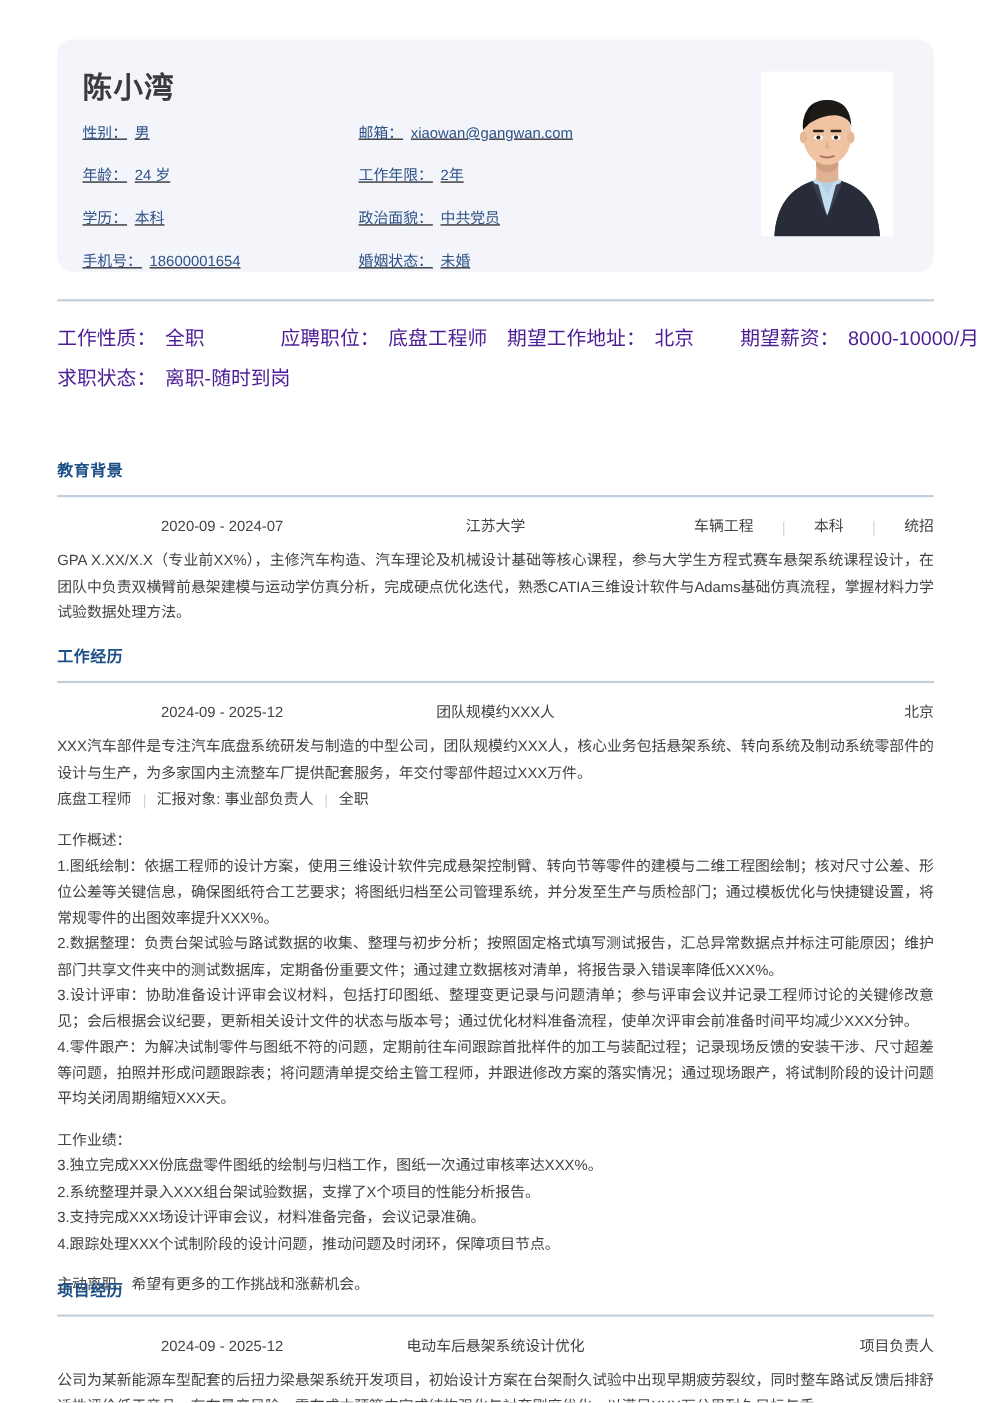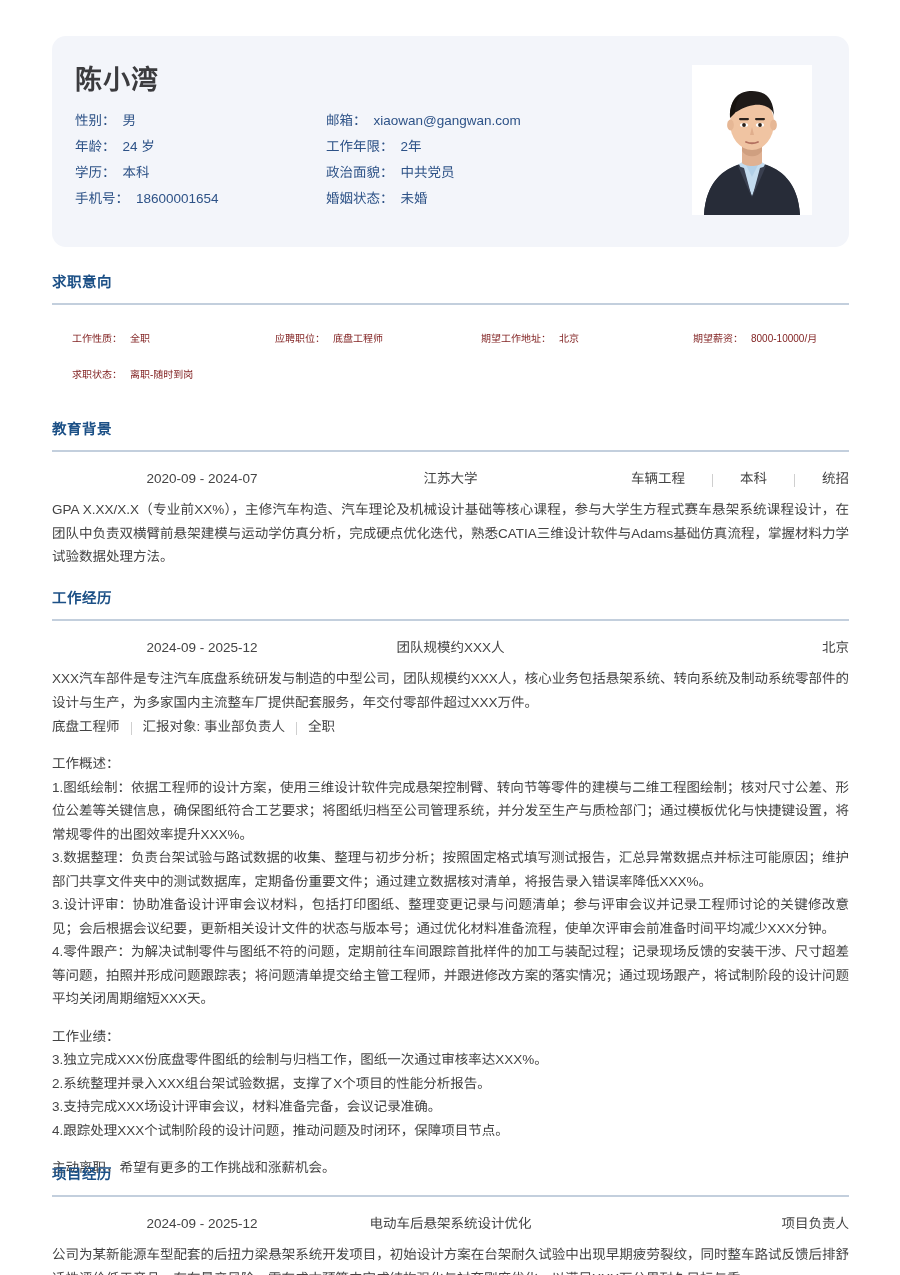--- a/index.html
+++ b/index.html
@@ -45,22 +45,23 @@
     font-weight: bold;
     color: #3b3b3e;
     letter-spacing: 1px;
     line-height: 40px;
     margin-bottom: 8px;
   }
 
   .info-grid {
     display: grid;
     grid-template-columns: 251px auto;
-    row-gap: 0px;
+    row-gap: 13px;
     margin-top: 4px;
+    text-decoration: underline;
   }
 
   .info-cell {
     display: flex;
     align-items: baseline;
     font-size: 13.5px;
     line-height: 26px;
     color: #2d5287;
     white-space: nowrap;
   }
@@ -160,24 +161,23 @@
 
   
   #sec-intent    { top: 272px; }
   #sec-education { top: 419px; }
   #sec-work      { top: 588px; }
   #sec-project   { top: 1164px; }
 
   .intent-grid {
     display: grid;
     grid-template-columns: 203px 206px 212px auto;
-    font-size: 10px;
-    color: #7f1d1d;
+    font-size: 18px;
+    color: #4c1d95;
     line-height: 36px;
-    margin-left: 20px;
   }
   .intent-cell { white-space: nowrap; }
   .intent-cell .v { margin-left: 8px; }
 
   .clip-bottom { overflow: hidden; }
 </style>
 </head>
 <body>
 
 <div class="page">
@@ -258,21 +258,20 @@
         <circle cx="68" cy="60" r="1.9" fill="#2b2018"></circle>
 
         <path d="M60 62 L58 70 L62 70 Z" fill="#e0ae8c"></path>
 
         <path d="M54 77 Q60 79.5 66 77" stroke="#b3705f" stroke-width="1.8" fill="none" stroke-linecap="round"></path>
       </svg>
     </div>
   </div>
 
   <div class="section" id="sec-intent">
-    <div class="section-title">求职意向</div>
     <div class="section-rule"></div>
     <div class="section-body">
       <div class="intent-grid">
         <div class="intent-cell">
           <span>工作性质：</span><span class="v">全职</span>
         </div>
         <div class="intent-cell">
           <span>应聘职位：</span><span class="v">底盘工程师</span>
         </div>
         <div class="intent-cell">
@@ -330,21 +329,21 @@
         <span class="tag-sep"></span>
         <span class="tag-item">汇报对象: 事业部负责人</span>
         <span class="tag-sep"></span>
         <span class="tag-item">全职</span>
       </div>
 
       <div class="gap-md"></div>
 
       <div class="para">工作概述：</div>
       <div class="para tight">1.图纸绘制：依据工程师的设计方案，使用三维设计软件完成悬架控制臂、转向节等零件的建模与二维工程图绘制；核对尺寸公差、形位公差等关键信息，确保图纸符合工艺要求；将图纸归档至公司管理系统，并分发至生产与质检部门；通过模板优化与快捷键设置，将常规零件的出图效率提升XXX%。</div>
-      <div class="para tight">3.数据整理：负责台架试验与路试数据的收集、整理与初步分析；按照固定格式填写测试报告，汇总异常数据点并标注可能原因；维护部门共享文件夹中的测试数据库，定期备份重要文件；通过建立数据核对清单，将报告录入错误率降低XXX%。</div>
+      <div class="para tight">2.数据整理：负责台架试验与路试数据的收集、整理与初步分析；按照固定格式填写测试报告，汇总异常数据点并标注可能原因；维护部门共享文件夹中的测试数据库，定期备份重要文件；通过建立数据核对清单，将报告录入错误率降低XXX%。</div>
       <div class="para tight">3.设计评审：协助准备设计评审会议材料，包括打印图纸、整理变更记录与问题清单；参与评审会议并记录工程师讨论的关键修改意见；会后根据会议纪要，更新相关设计文件的状态与版本号；通过优化材料准备流程，使单次评审会前准备时间平均减少XXX分钟。</div>
       <div class="para tight">4.零件跟产：为解决试制零件与图纸不符的问题，定期前往车间跟踪首批样件的加工与装配过程；记录现场反馈的安装干涉、尺寸超差等问题，拍照并形成问题跟踪表；将问题清单提交给主管工程师，并跟进修改方案的落实情况；通过现场跟产，将试制阶段的设计问题平均关闭周期缩短XXX天。</div>
 
       <div class="gap-md"></div>
 
       <div class="para">工作业绩：</div>
       <div class="para tight">3.独立完成XXX份底盘零件图纸的绘制与归档工作，图纸一次通过审核率达XXX%。</div>
       <div class="para tight">2.系统整理并录入XXX组台架试验数据，支撑了X个项目的性能分析报告。</div>
       <div class="para tight">3.支持完成XXX场设计评审会议，材料准备完备，会议记录准确。</div>
       <div class="para tight">4.跟踪处理XXX个试制阶段的设计问题，推动问题及时闭环，保障项目节点。</div>

